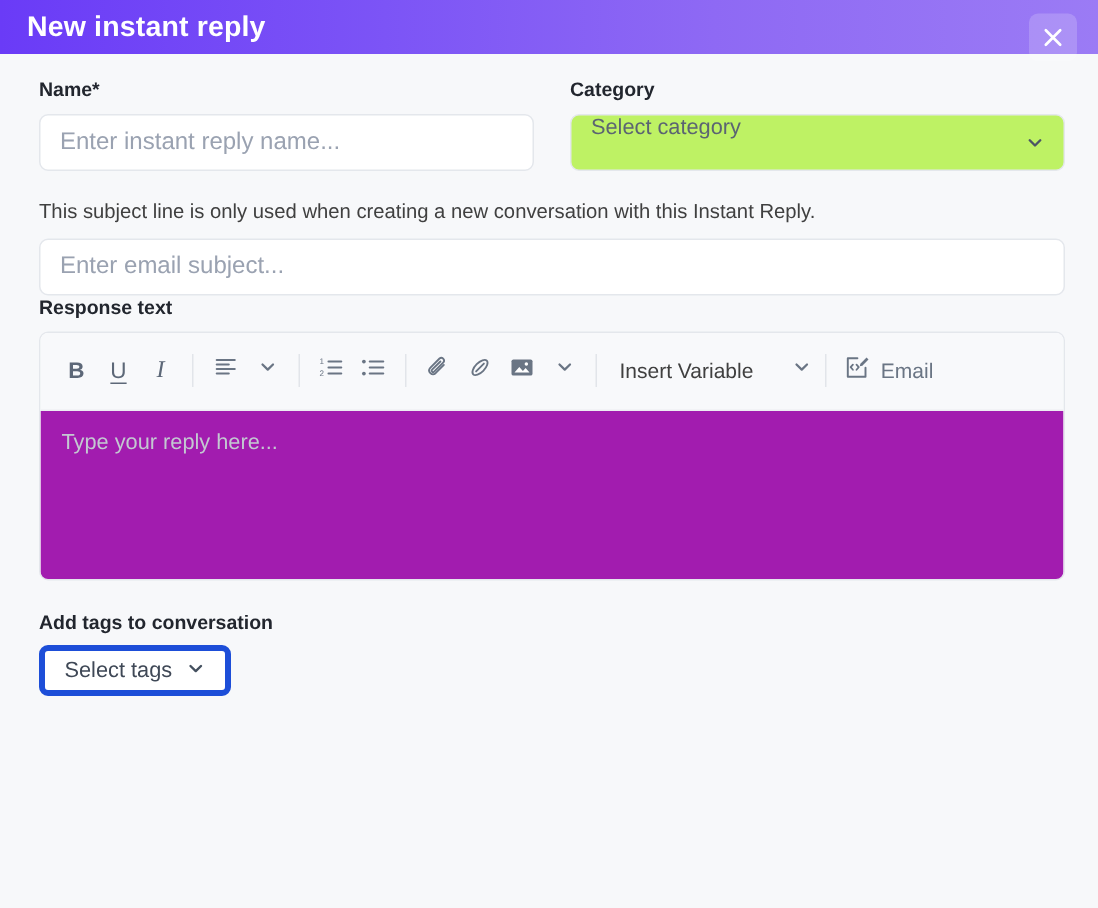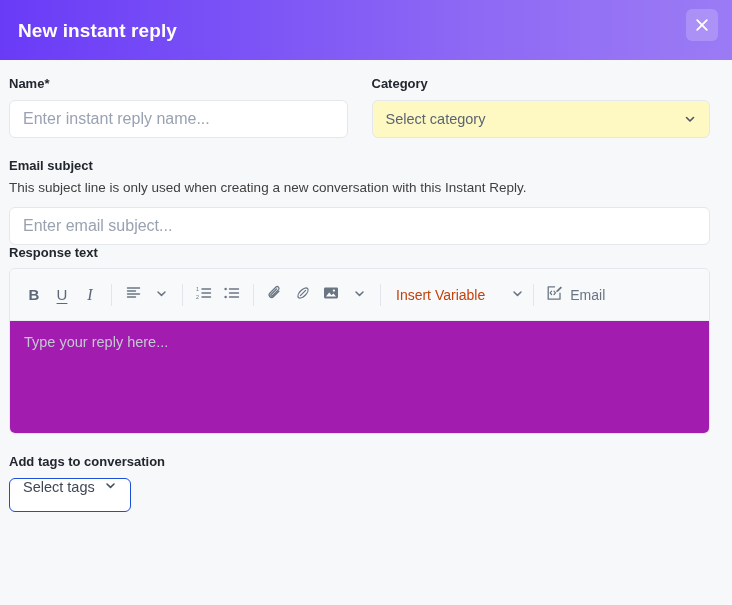--- a/index.html
+++ b/index.html
@@ -11,21 +11,21 @@
   body {
     background: #f7f8fa;
     font-family: "Liberation Sans", sans-serif;
     color: #2b2f38;
     -webkit-font-smoothing: antialiased;
   }
 
   
   .modal-header {
     position: relative;
-    height: 60px;
+    height: 36px;
     background: linear-gradient(90deg, #6a3bf7 0%, #7c54f6 35%, #8e69f4 65%, #9b7bf5 100%);
     display: flex;
     align-items: center;
     padding: 0 14px 0 18px;
   }
   .modal-title {
     color: #ffffff;
     font-size: 19px;
     font-weight: bold;
     letter-spacing: 0.1px;
@@ -42,21 +42,21 @@
     display: flex;
     align-items: center;
     justify-content: center;
     cursor: pointer;
     border: none;
   }
   .close-button svg { display: block; }
 
   
   .modal-body {
-    padding: 16px 22px 0 9px;
+    padding: 16px 22px 0 26px;
   }
 
   .field-label {
     font-size: 13px;
     font-weight: bold;
     color: #22262e;
     margin: 0 0 8px 0;
     line-height: 1.2;
   }
   .field-help {
@@ -88,23 +88,22 @@
     outline: none;
   }
   .text-input::placeholder { color: #9aa2b1; }
 
   .select-control {
     position: relative;
     width: 100%;
     height: 38px;
     border: 1px solid #e4e7ec;
     border-radius: 6px;
-    background: #fef9c3;
-    display: flex;
-    align-items: center;
+    background: #bef264;
+    display: flex;
     padding: 0 13px;
     cursor: pointer;
   }
   .select-value {
     font-size: 14.5px;
     color: #5b6472;
   }
   .select-chevron {
     position: absolute;
     right: 12px;
@@ -162,21 +161,21 @@
   .tb-chevron { padding: 0 2px; }
   .tb-dropdown {
     display: flex;
     align-items: center;
     cursor: pointer;
     padding: 0 2px 0 8px;
     gap: 26px;
   }
   .tb-dropdown-label {
     font-size: 14px;
-    color: #c2410c;
+    color: #404040;
     white-space: nowrap;
   }
   .tb-source {
     display: flex;
     align-items: center;
     gap: 7px;
     cursor: pointer;
     padding: 0 4px;
   }
   .tb-source-label {
@@ -192,24 +191,25 @@
   .editor-placeholder {
     font-size: 14.5px;
     color: #c3c8d1;
     line-height: 1.3;
   }
 
   
   .section-tags { margin-top: 20px; }
   .tags-button {
     display: inline-flex;
+    align-items: center;
     gap: 9px;
     height: 34px;
     padding: 0 13px;
-    border: 1px solid #1d4ed8;
+    border: 4px solid #1d4ed8;
     border-radius: 6px;
     background: #ffffff;
     cursor: pointer;
     font-family: "Liberation Sans", sans-serif;
   }
   .tags-button-label {
     font-size: 14.5px;
     color: #3f4856;
   }
 </style>
@@ -241,21 +241,20 @@
         <span class="select-chevron">
           <svg width="14" height="14" viewBox="0 0 14 14" fill="none" aria-hidden="true">
             <path d="M3.5 5.5 L7 9 L10.5 5.5" stroke="#4b5565" stroke-width="1.6" stroke-linecap="round" stroke-linejoin="round"></path>
           </svg>
         </span>
       </div>
     </div>
   </div>
 
   <div class="section section-subject">
-    <div class="field-label">Email subject</div>
     <div class="field-help">This subject line is only used when creating a new conversation with this Instant Reply.</div>
     <input class="text-input" type="text" placeholder="Enter email subject..." style="">
   </div>
 
   <div class="section">
     <div class="field-label">Response text</div>
 
     <div class="editor">
       <div class="editor-toolbar">
 

